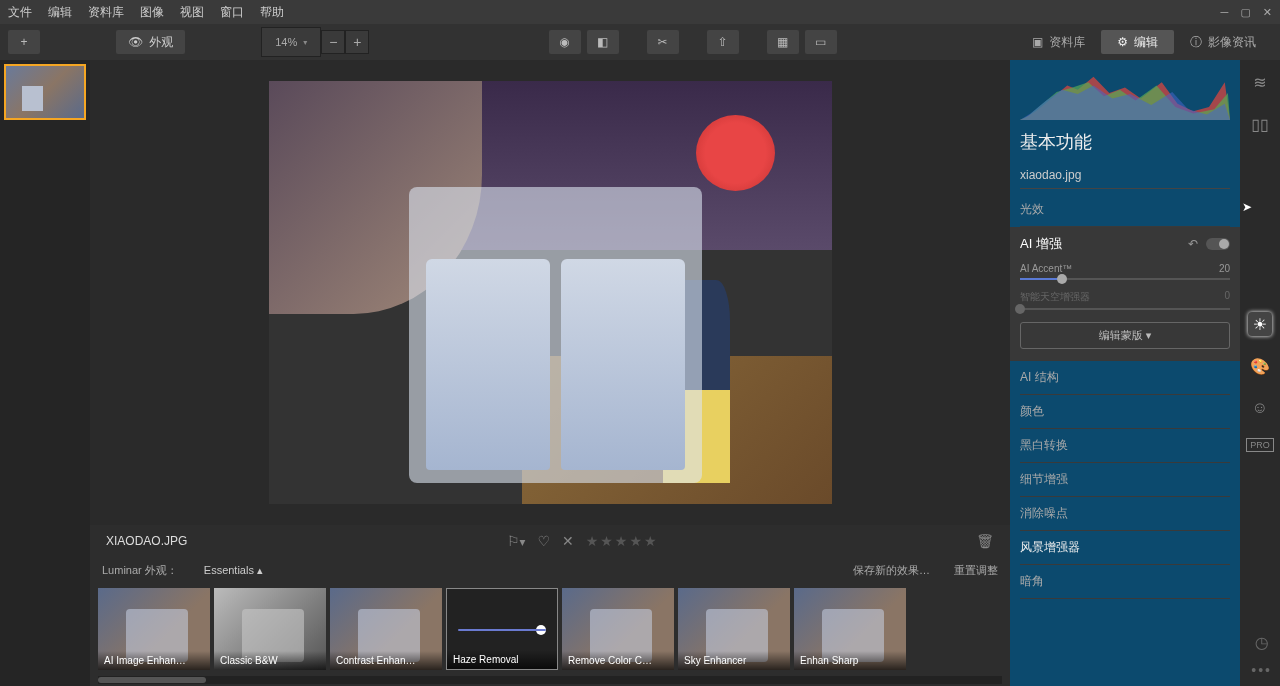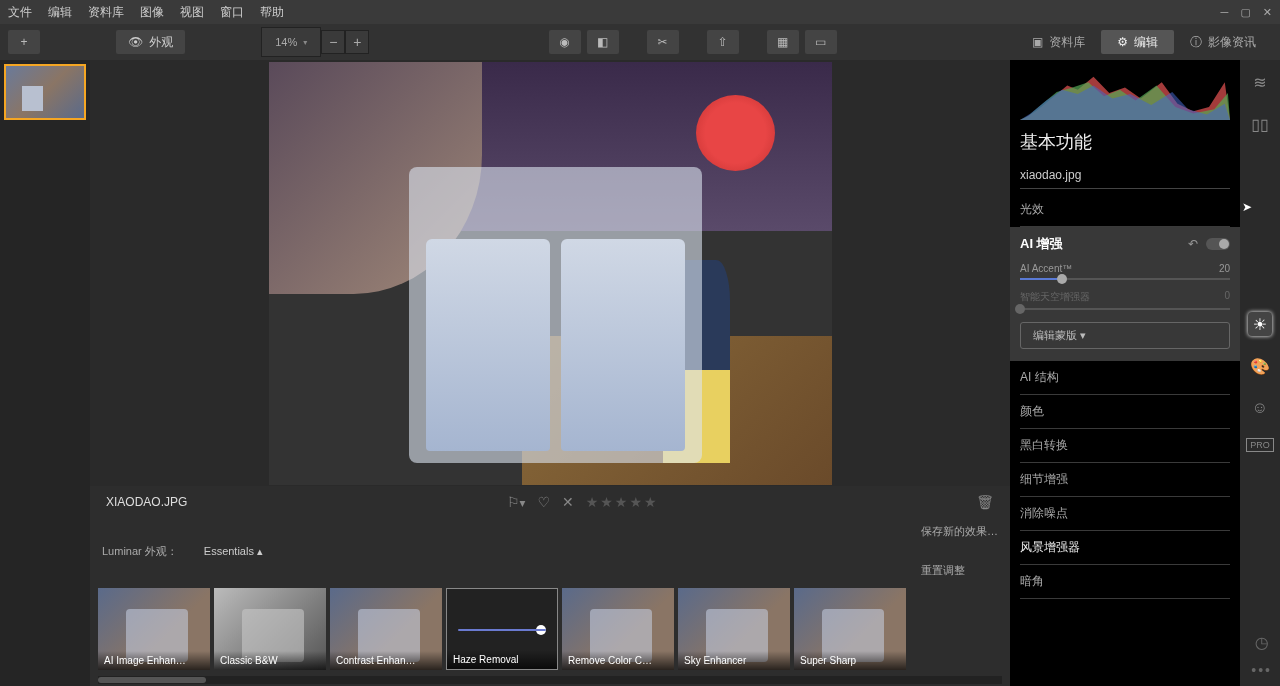--- a/index.html
+++ b/index.html
@@ -45,52 +45,52 @@
 .info-center { display: flex; align-items: center; gap: 12px; }
 .flag-icon { color: #888; font-size: 14px; cursor: pointer; }
 .heart-icon { color: #888; font-size: 14px; cursor: pointer; }
 .x-icon { color: #888; font-size: 14px; cursor: pointer; }
 .star-rating { display: flex; gap: 2px; }
 .star { color: #555; font-size: 14px; cursor: pointer; }
 .trash-icon { color: #888; font-size: 14px; cursor: pointer; }
 .presets-header { display: flex; align-items: center; padding: 6px 12px; gap: 26px; }
 .preset-label { color: #aaa; font-size: 11px; }
 .preset-category { color: #ccc; font-size: 11px; cursor: pointer; }
-.preset-actions { margin-left: auto; display: flex; gap: 24px; font-size: 11px; color: #aaa; flex-direction: column; }
+.preset-actions { margin-left: auto; display: flex; gap: 24px; font-size: 11px; color: #aaa; }
 .preset-action { cursor: pointer; }
 .preset-strip { display: flex; gap: 4px; padding: 4px 8px; overflow: hidden; }
 .preset-item { width: 112px; height: 82px; position: relative; cursor: pointer; flex-shrink: 0; background: linear-gradient(135deg,#5a6a8a 0%,#8a7565 60%); }
 .preset-item.bw { background: linear-gradient(135deg,#bbb 0%,#555 100%); }
 .preset-item.haze { background: #222; border: 1px solid #888; }
 .preset-item.haze::after { content:''; position:absolute; left:10%; top:50%; width:80%; height:2px; background:#6a7ad0; border-radius:2px; }
 .preset-item.haze::before { content:''; position:absolute; right:10%; top:45%; width:10px; height:10px; background:#fff; border-radius:50%; }
 .preset-cup { position:absolute; left:25%; top:25%; width:55%; height:65%; background:rgba(200,210,230,0.55); border-radius:4px; }
 .preset-name { position: absolute; bottom: 0; left: 0; right: 0; padding: 4px 6px; font-size: 10px; color: #fff; background: linear-gradient(transparent, rgba(0,0,0,0.7)); white-space: nowrap; overflow: hidden; text-overflow: ellipsis; }
-.right-panel { width: 230px; background: #000000; display: flex; flex-direction: column; padding: 0 10px; overflow-y: auto; }
+.right-panel { width: 230px; background: #0c4a6e; display: flex; flex-direction: column; padding: 0 10px; overflow-y: auto; }
 .histogram { height: 54px; margin: 6px 0 10px 0; position: relative; }
 .histo-svg { width: 100%; height: 100%; }
 .basic-title { font-size: 18px; color: #eee; font-weight: 500; margin-bottom: 8px; }
 .filename-display { font-size: 12px; color: #ccc; padding: 6px 0; border-bottom: 1px solid #444; margin-bottom: 4px; }
 .panel-section { padding: 8px 0; border-bottom: 1px solid #3a3a3a; cursor: pointer; }
 .panel-section-title { color: #aaa; font-size: 12px; }
 .panel-section.expanded .panel-section-title { color: #eee; font-weight: 500; }
 .ai-section { background: #383838; margin: 0 -10px; padding: 8px 10px 12px 10px; }
 .ai-header { display: flex; align-items: center; justify-content: space-between; }
-.ai-title { color: #fff; font-size: 13px; font-weight: 700; }
+.ai-title { color: #fff; font-size: 13px; font-weight: 400; }
 .ai-toggle { display: flex; align-items: center; gap: 8px; }
 .undo-ic { color: #999; cursor: pointer; font-size: 12px; }
 .toggle { width: 24px; height: 12px; background: #555; border-radius: 6px; position: relative; cursor: pointer; }
 .toggle::after { content:''; position:absolute; right:1px; top:1px; width:10px; height:10px; background:#aaa; border-radius:50%; }
 .slider-row { margin-top: 10px; }
 .slider-labels { display: flex; justify-content: space-between; font-size: 10px; color: #999; margin-bottom: 4px; }
 .slider-labels.disabled { color: #666; }
 .slider-track { height: 2px; background: #555; position: relative; cursor: pointer; }
 .slider-thumb { position: absolute; top: -4px; width: 10px; height: 10px; background: #aaa; border-radius: 50%; cursor: pointer; }
 .slider-fill { position:absolute; left:0; top:0; height:100%; background:#5a7ad5; }
-.edit-mask-btn { margin-top: 12px; border: 1px solid #666; border-radius: 3px; text-align: left; padding: 5px 12px; font-size: 11px; cursor: pointer; color: #bbb; }
+.edit-mask-btn { margin-top: 12px; border: 1px solid #666; border-radius: 3px; text-align: center; padding: 5px 0; font-size: 11px; cursor: pointer; color: #bbb; }
 .right-tools { width: 40px; background: #2a2a2a; display: flex; flex-direction: column; align-items: center; padding-top: 10px; gap: 18px; }
 .right-tool { width: 24px; height: 24px; display: flex; align-items: center; justify-content: center; color: #888; cursor: pointer; font-size: 16px; }
 .right-tool.glow { background: #444; border-radius: 4px; color: #fff; box-shadow: 0 0 4px #fff; }
 .pro-badge { font-size: 9px; border: 1px solid #888; padding: 1px 3px; color: #888; cursor: pointer; }
 .bottom-tools { position: absolute; bottom: 8px; right: 8px; display: flex; flex-direction: column; align-items: center; gap: 10px; }
 .clock-icon { color: #666; font-size: 16px; cursor: pointer; }
 .dots { color: #666; font-size: 14px; cursor: pointer; letter-spacing: 2px; }
 .scrollbar-h { height: 8px; background: #222; margin: 2px 8px; position: relative; }
 .scrollbar-h::after { content:''; position:absolute; left:0; top:1px; width:12%; height:6px; background:#555; border-radius:3px; }
 .cursor-arrow { position: absolute; top: 200px; right: 28px; color: #fff; font-size: 12px; pointer-events: none; }
@@ -227,21 +227,21 @@
         <div class="preset-item">
             <div class="preset-cup"></div>
             <div class="preset-name">Remove Color C…</div>
           </div>
         <div class="preset-item">
             <div class="preset-cup"></div>
             <div class="preset-name">Sky Enhancer</div>
           </div>
         <div class="preset-item">
             <div class="preset-cup"></div>
-            <div class="preset-name">Super Sharp</div>
+            <div class="preset-name">Enhan Sharp</div>
           </div>
       </div>
       <div class="scrollbar-h"></div>
     </div>
   </div>
 
   <div class="right-panel">
     <div class="histogram">
       <svg class="histo-svg" viewBox="0 0 200 50" preserveAspectRatio="none">
         <path d="M0,50 L5,48 L15,42 L30,30 L45,18 L55,22 L70,10 L85,25 L100,20 L115,30 L135,15 L150,35 L165,42 L180,38 L195,15 L200,50 Z" fill="#c04545" opacity="0.85"></path>

